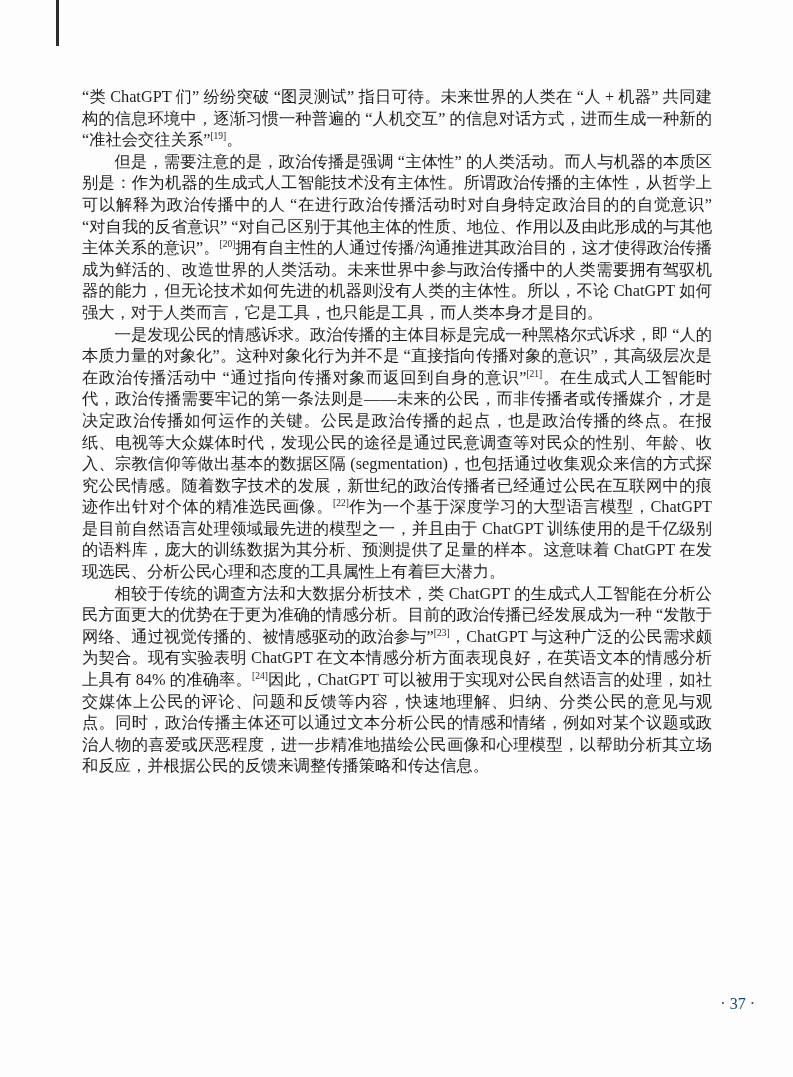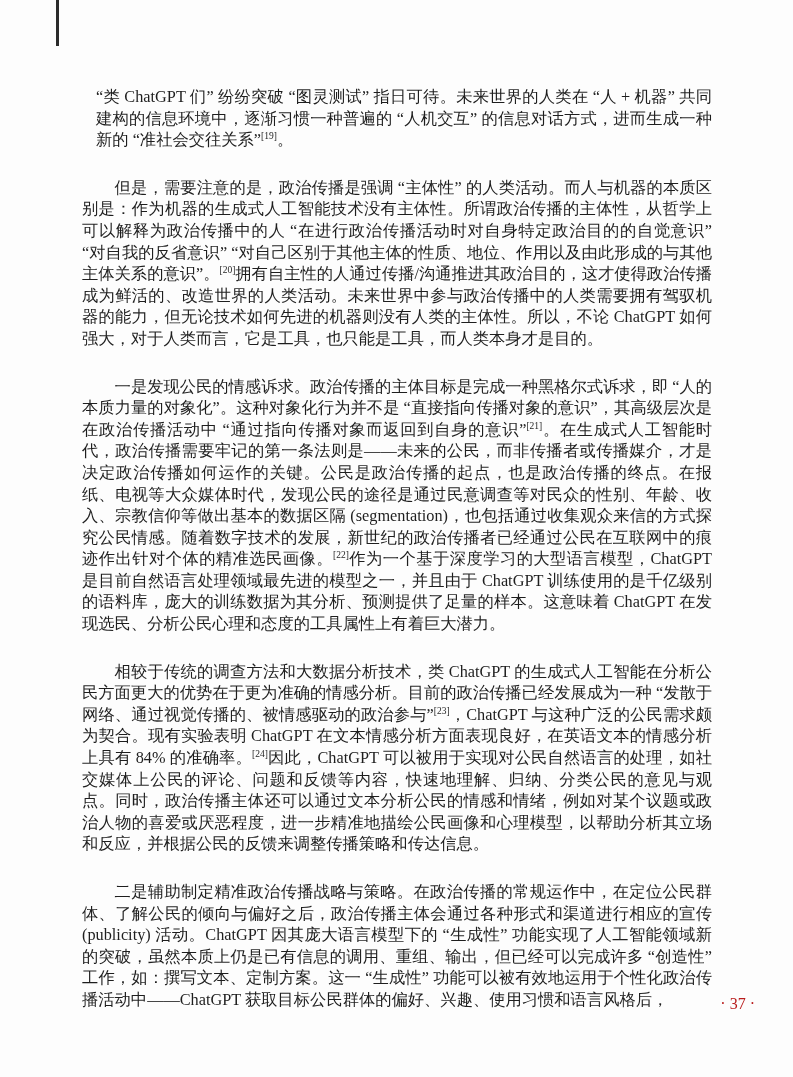--- a/index.html
+++ b/index.html
@@ -25,37 +25,35 @@
     line-height: 21.6px;
     text-align: justify;
     text-justify: inter-ideograph;
   }
   .article-body p {
     margin: 0;
     padding: 0;
   }
   .article-body p.indent {
     text-indent: 2em;
-    margin-top: 26px;
   }
   .article-body p.no-indent {
     text-indent: 0;
-    margin-left: 14px;
   }
   sup.fnref {
     font-size: 9.5px;
     line-height: 0;
     vertical-align: super;
     letter-spacing: 0;
   }
   .page-number {
     position: absolute;
     top: 994px;
     right: 38px;
-    color: #b91c1c;
+    color: #0c4a6e;
     font-size: 16px;
     line-height: 20px;
     white-space: nowrap;
   }
   .scan-artifact-line {
     position: absolute;
     left: 56px;
     top: 0;
     width: 2.5px;
     height: 46px;
@@ -67,18 +65,17 @@
 
 <div class="page">
 
   <div class="scan-artifact-line"></div>
 
   <div class="article-body">
     <p class="no-indent">“类 ChatGPT 们” 纷纷突破 “图灵测试” 指日可待。未来世界的人类在 “人 + 机器” 共同建构的信息环境中，逐渐习惯一种普遍的 “人机交互” 的信息对话方式，进而生成一种新的 “准社会交往关系”<sup class="fnref">[19]</sup>。</p>
     <p class="indent">但是，需要注意的是，政治传播是强调 “主体性” 的人类活动。而人与机器的本质区别是：作为机器的生成式人工智能技术没有主体性。所谓政治传播的主体性，从哲学上可以解释为政治传播中的人 “在进行政治传播活动时对自身特定政治目的的自觉意识” “对自我的反省意识” “对自己区别于其他主体的性质、地位、作用以及由此形成的与其他主体关系的意识”。<sup class="fnref">[20]</sup>拥有自主性的人通过传播/沟通推进其政治目的，这才使得政治传播成为鲜活的、改造世界的人类活动。未来世界中参与政治传播中的人类需要拥有驾驭机器的能力，但无论技术如何先进的机器则没有人类的主体性。所以，不论 ChatGPT 如何强大，对于人类而言，它是工具，也只能是工具，而人类本身才是目的。</p>
     <p class="indent">一是发现公民的情感诉求。政治传播的主体目标是完成一种黑格尔式诉求，即 “人的本质力量的对象化”。这种对象化行为并不是 “直接指向传播对象的意识”，其高级层次是在政治传播活动中 “通过指向传播对象而返回到自身的意识”<sup class="fnref">[21]</sup>。在生成式人工智能时代，政治传播需要牢记的第一条法则是——未来的公民，而非传播者或传播媒介，才是决定政治传播如何运作的关键。公民是政治传播的起点，也是政治传播的终点。在报纸、电视等大众媒体时代，发现公民的途径是通过民意调查等对民众的性别、年龄、收入、宗教信仰等做出基本的数据区隔 (segmentation)，也包括通过收集观众来信的方式探究公民情感。随着数字技术的发展，新世纪的政治传播者已经通过公民在互联网中的痕迹作出针对个体的精准选民画像。<sup class="fnref">[22]</sup>作为一个基于深度学习的大型语言模型，ChatGPT 是目前自然语言处理领域最先进的模型之一，并且由于 ChatGPT 训练使用的是千亿级别的语料库，庞大的训练数据为其分析、预测提供了足量的样本。这意味着 ChatGPT 在发现选民、分析公民心理和态度的工具属性上有着巨大潜力。</p>
     <p class="indent">相较于传统的调查方法和大数据分析技术，类 ChatGPT 的生成式人工智能在分析公民方面更大的优势在于更为准确的情感分析。目前的政治传播已经发展成为一种 “发散于网络、通过视觉传播的、被情感驱动的政治参与”<sup class="fnref">[23]</sup>，ChatGPT 与这种广泛的公民需求颇为契合。现有实验表明 ChatGPT 在文本情感分析方面表现良好，在英语文本的情感分析上具有 84% 的准确率。<sup class="fnref">[24]</sup>因此，ChatGPT 可以被用于实现对公民自然语言的处理，如社交媒体上公民的评论、问题和反馈等内容，快速地理解、归纳、分类公民的意见与观点。同时，政治传播主体还可以通过文本分析公民的情感和情绪，例如对某个议题或政治人物的喜爱或厌恶程度，进一步精准地描绘公民画像和心理模型，以帮助分析其立场和反应，并根据公民的反馈来调整传播策略和传达信息。</p>
-    <p class="indent">二是辅助制定精准政治传播战略与策略。在政治传播的常规运作中，在定位公民群体、了解公民的倾向与偏好之后，政治传播主体会通过各种形式和渠道进行相应的宣传 (publicity) 活动。ChatGPT 因其庞大语言模型下的 “生成性” 功能实现了人工智能领域新的突破，虽然本质上仍是已有信息的调用、重组、输出，但已经可以完成许多 “创造性” 工作，如：撰写文本、定制方案。这一 “生成性” 功能可以被有效地运用于个性化政治传播活动中——ChatGPT 获取目标公民群体的偏好、兴趣、使用习惯和语言风格后，</p>
   </div>
 
   <div class="page-number">· 37 ·</div>
 
 </div>
 
 </body></html>

